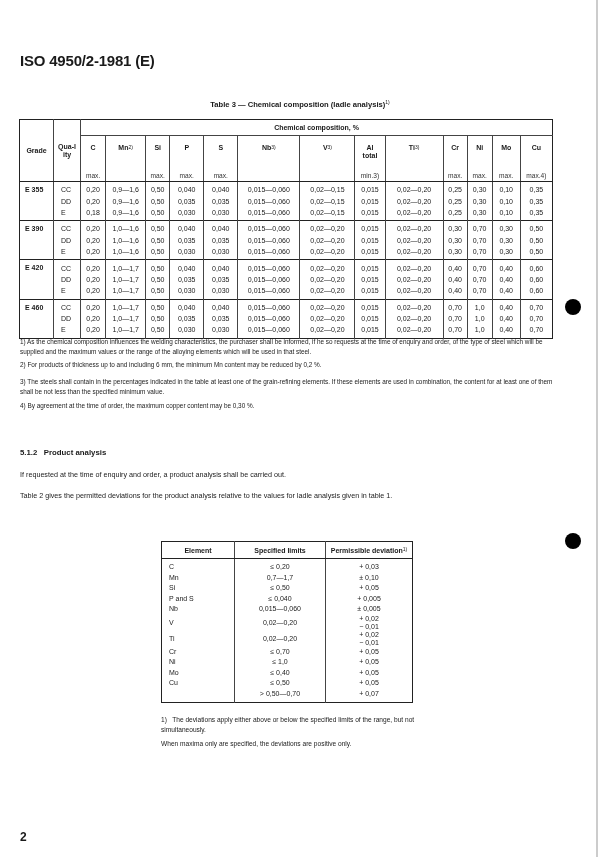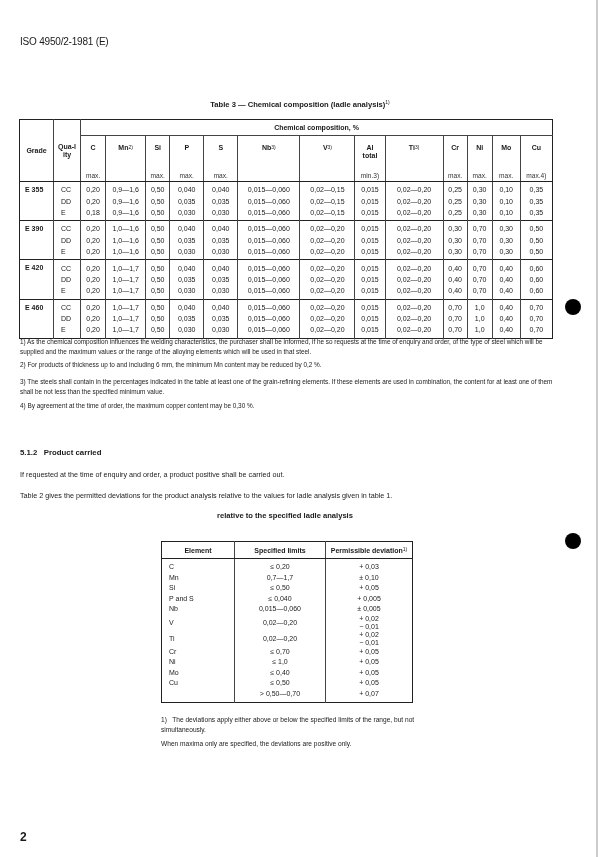--- a/index.html
+++ b/index.html
@@ -1,18 +1,18 @@
 <!DOCTYPE html>
 <html><head>
 <meta charset="utf-8">
 <style>
   html, body { margin:0; padding:0; background:#fff; }
   body { width:600px; height:857px; position:relative; overflow:hidden; font-family:"Liberation Sans", sans-serif; color:#1a1a1a; }
   .abs { position:absolute; }
-  #doc-id { left:20px; top:36px; font-weight:normal; font-size:10px; letter-spacing:-0.2px; }
+  #doc-id { left:20px; top:52px; font-weight:bold; font-size:15px; letter-spacing:-0.2px; }
   #t1-title { left:0; width:600px; top:100px; text-align:center; font-weight:bold; font-size:7.6px; }
   #t1-title sup, .sup { font-size:5px; vertical-align:top; position:relative; top:-1px; font-weight:normal; }
   table { border-collapse:collapse; }
   #table1 { position:absolute; left:19px; top:119px; width:534px; font-size:7px; table-layout:fixed; border:1.2px solid #222; }
   #table1 td, #table1 th { border-left:1px solid #444; padding:0; text-align:center; font-weight:normal; }
   #table1 th { font-weight:bold; }
   #table1 .hdr-group td, #table1 .hdr-group th { border-bottom:1px solid #444; }
   #table1 .gh { height:15px; text-align:center; font-weight:bold; }
   #table1 .eh th { height:26px; vertical-align:top; padding-top:8px; line-height:8px; }
   #table1 .mx td { height:11px; border-bottom:1.2px solid #222; font-size:6.6px; color:#333; }
@@ -312,26 +312,25 @@
         <td>0,70</td>
       </tr>
     </tbody>
   </table>
 
 <div class="abs fn" id="fn1">1)   As the chemical composition influences the welding characteristics, the purchaser shall be informed, if he so requests at the time of enquiry and order, of the type of steel which will be supplied and the maximum values or the range of the alloying elements which will be used in that steel.</div>
 <div class="abs fn" id="fn2">2)   For products of thickness up to and including 6 mm, the minimum Mn content may be reduced by 0,2 %.</div>
 <div class="abs fn" id="fn3">3)   The steels shall contain in the percentages indicated in the table at least one of the grain-refining elements. If these elements are used in combination, the content for at least one of them shall be not less than the specified minimum value.</div>
 <div class="abs fn" id="fn4">4)   By agreement at the time of order, the maximum copper content may be 0,30 %.</div>
 
-<div class="abs" id="sec-heading" style="white-space:pre;">5.1.2   Product carried</div>
-<div class="abs" id="p1">If requested at the time of enquiry and order, a product positive shall be carried out.</div>
+<div class="abs" id="sec-heading" style="white-space:pre;">5.1.2   Product analysis</div>
+<div class="abs" id="p1">If requested at the time of enquiry and order, a product analysis shall be carried out.</div>
 <div class="abs" id="p2">Table 2 gives the permitted deviations for the product analysis relative to the values for ladle analysis given in table 1.</div>
 
 <div class="abs" id="t2-title">
-  <div>relative to the specified ladle analysis</div>
 </div>
 
 <table id="table2">
   <colgroup>
       <col style="width:73px">
       <col style="width:91px">
       <col style="width:87px">
     </colgroup>
   <thead>
     <tr>

